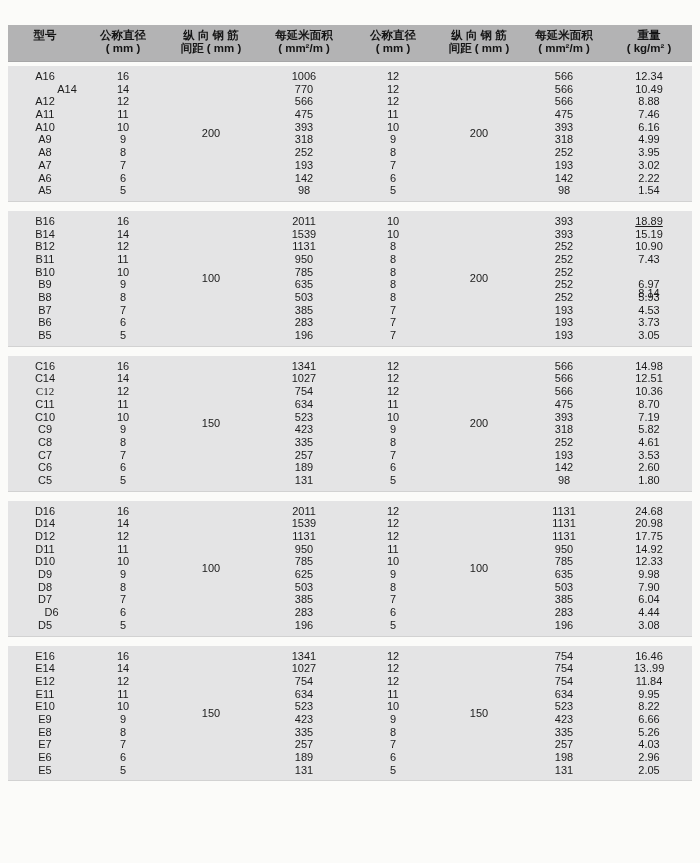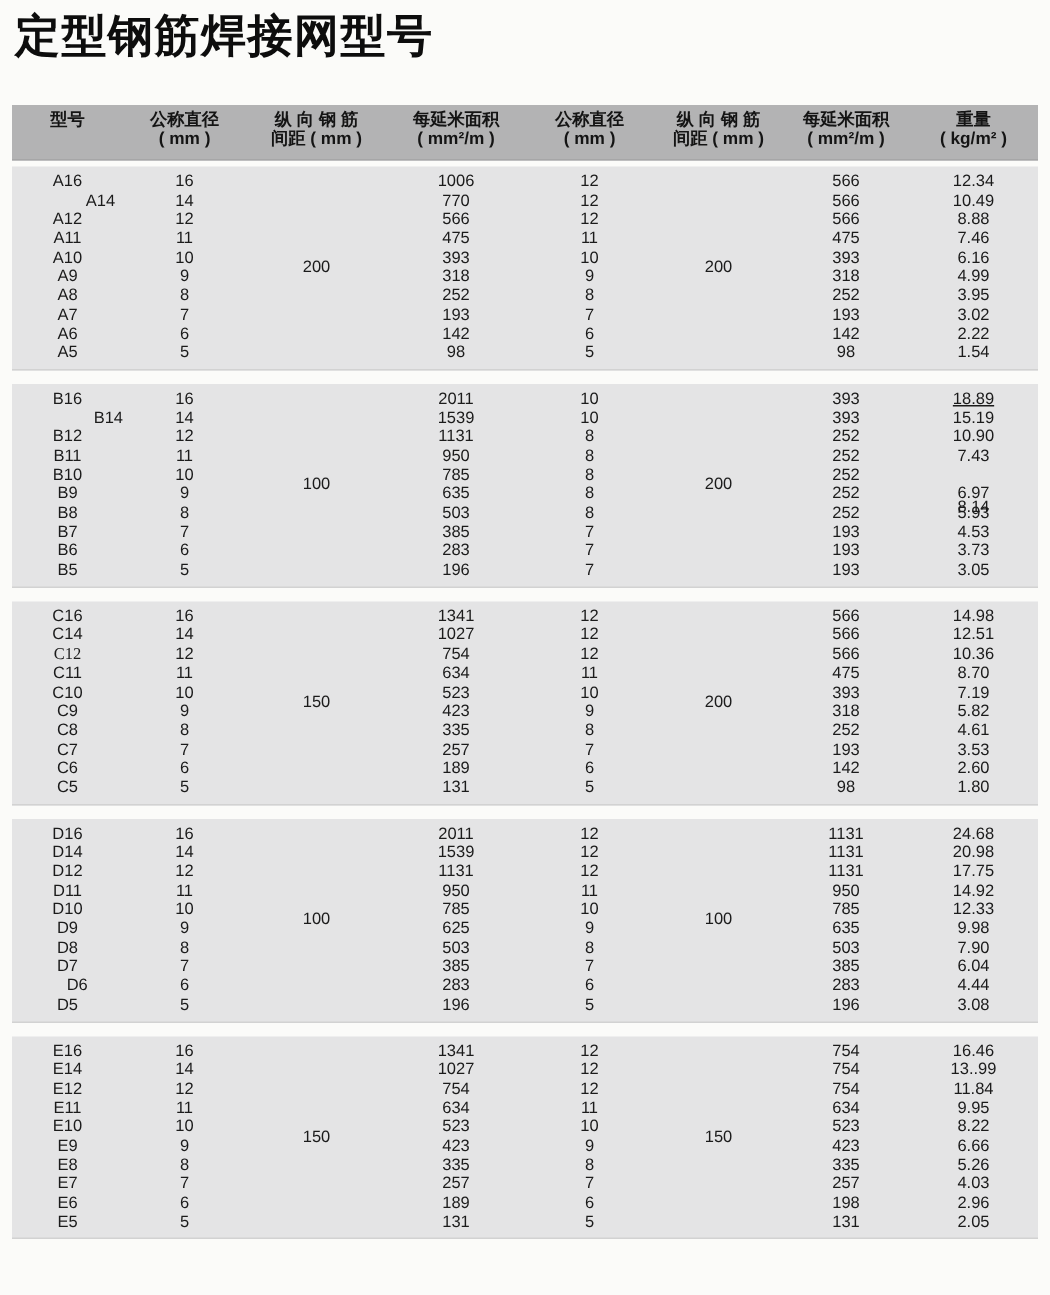--- a/index.html
+++ b/index.html
@@ -57,21 +57,20 @@
   }
   .spacing-cell{
     display:flex;align-items:center;justify-content:center;
     font-size:11px;
   }
 </style>
 </head>
 <body>
 
 <div class="page">
-  <h1 class="title">定型钢筋焊接网型号</h1>
   <div class="sheet">
     <div class="band header-band">
         <div class="hcell">
           <div>型号</div>
         </div>
         <div class="hcell">
           <div>公称直径</div>
           <div>( mm )</div>
         </div>
         <div class="hcell">
@@ -166,21 +165,21 @@
         </div>
         <div class="band group-band">
           <div class="cell spacing-cell" style="grid-area: 1 / 3 / span 10;">100</div>
           <div class="cell spacing-cell" style="grid-area: 1 / 6 / span 10;">200</div>
           <div class="cell" style="grid-area: 1 / 1;">B16</div>
           <div class="cell" style="grid-area: 1 / 2;">16</div>
           <div class="cell" style="grid-area: 1 / 4;">2011</div>
           <div class="cell" style="grid-area: 1 / 5;">10</div>
           <div class="cell" style="grid-area: 1 / 7;">393</div>
           <div class="cell" style="grid-area: 1 / 8; text-decoration: underline;">18.89</div>
-          <div class="cell" style="grid-area: 2 / 1; text-align: right;">B14</div>
+          <div class="cell" style="grid-area: 2 / 1;">B14</div>
           <div class="cell" style="grid-area: 2 / 2;">14</div>
           <div class="cell" style="grid-area: 2 / 4;">1539</div>
           <div class="cell" style="grid-area: 2 / 5;">10</div>
           <div class="cell" style="grid-area: 2 / 7;">393</div>
           <div class="cell" style="grid-area: 2 / 8;">15.19</div>
           <div class="cell" style="grid-area: 3 / 1;">B12</div>
           <div class="cell" style="grid-area: 3 / 2;">12</div>
           <div class="cell" style="grid-area: 3 / 4;">1131</div>
           <div class="cell" style="grid-area: 3 / 5;">8</div>
           <div class="cell" style="grid-area: 3 / 7;">252</div>

